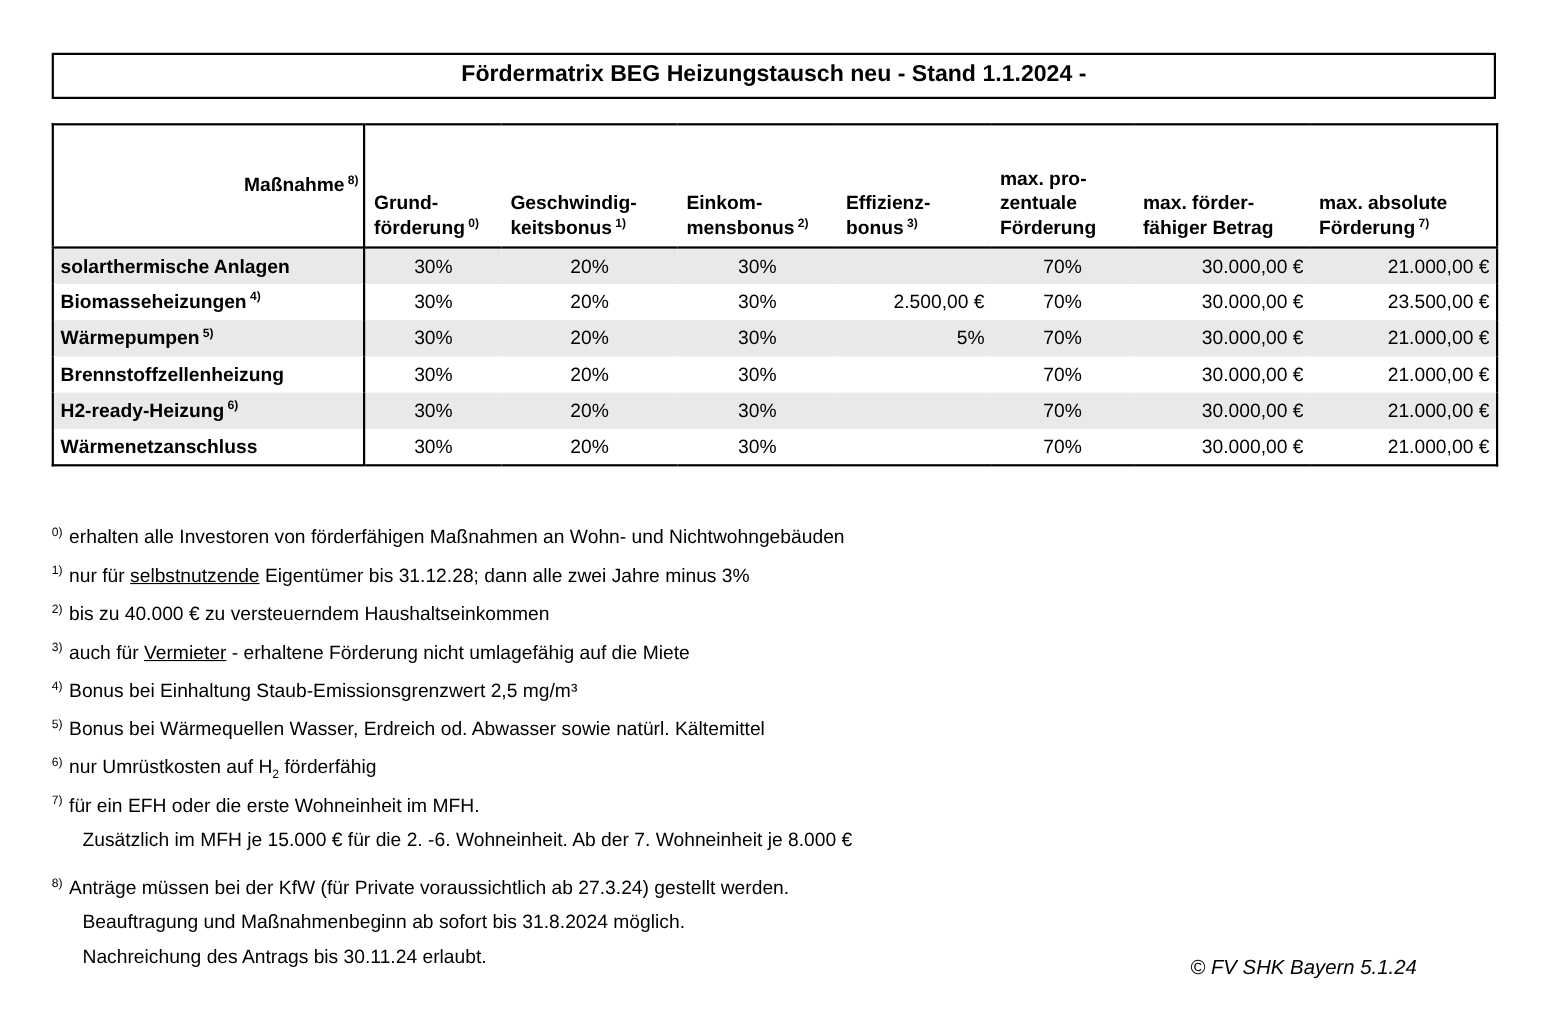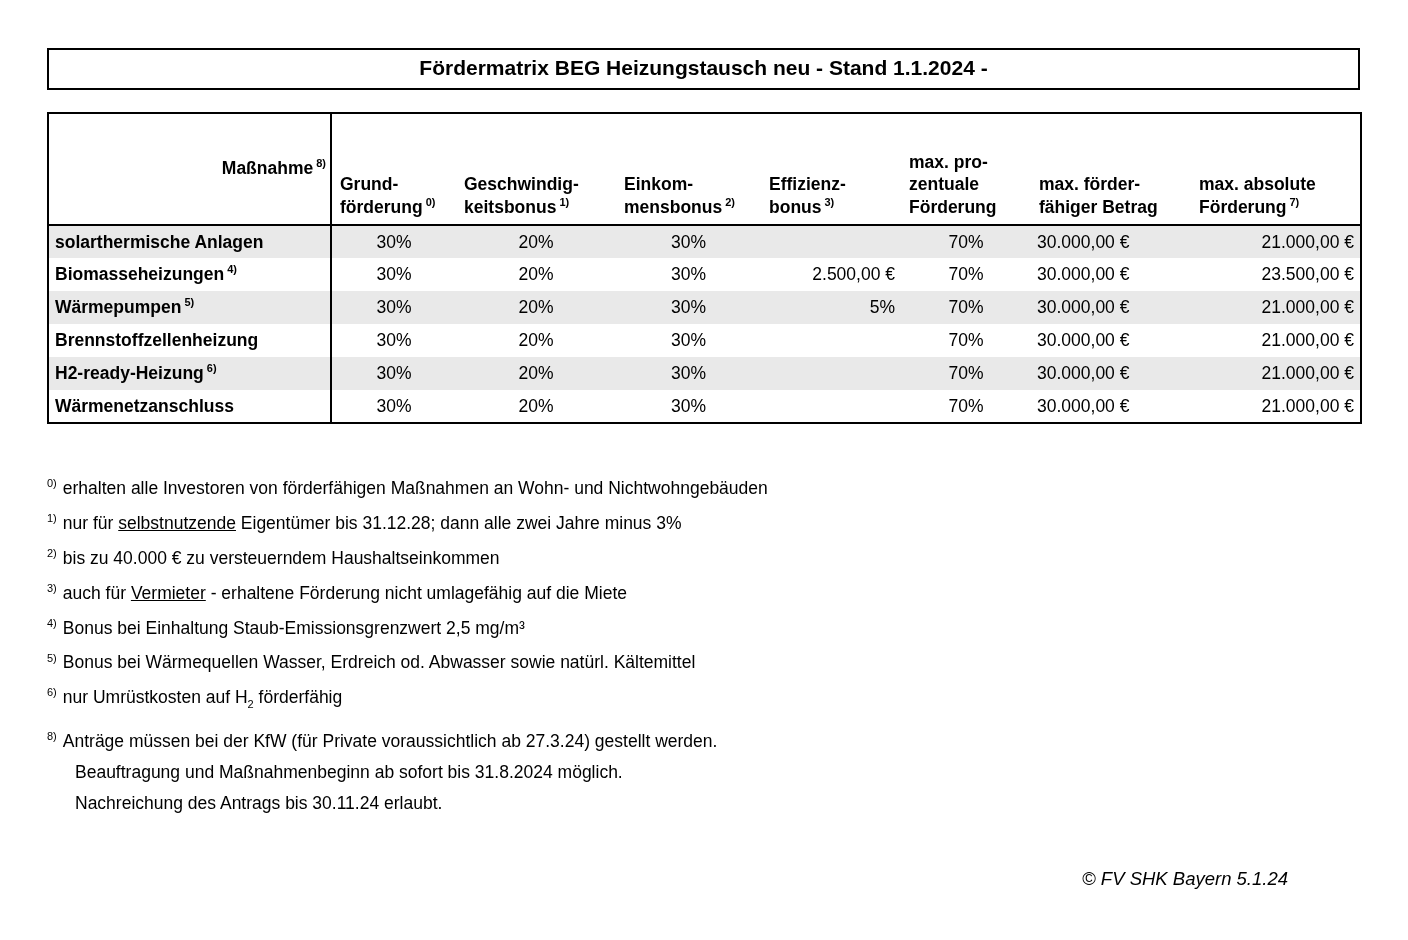--- a/index.html
+++ b/index.html
@@ -43,21 +43,21 @@
   }
   table.matrix tbody td {
     height: 33px;
     padding: 2px 6px;
     vertical-align: middle;
   }
   table.matrix tbody tr:nth-child(odd) { background: #e9e9e9; }
   table.matrix tbody td.col-name { font-weight: bold; text-align: left; }
   td.c  { text-align: center; }
   td.r-eff    { text-align: right; padding-right: 16px; }
-  td.r-betrag { text-align: left; padding-right: 34px; }
+  td.r-betrag { text-align: right; padding-right: 34px; }
   td.r-abs    { text-align: right; padding-right: 8px; }
 
   sup { font-size: 11px; line-height: 0; vertical-align: super; }
   sub { font-size: 11px; line-height: 0; vertical-align: sub; }
   .col-name sup, .hline sup { margin-left: 3px; }
 
   .footnotes { margin-top: 54px; font-size: 17.5px; }
   .footnote { margin-bottom: 13px; line-height: 1.25; }
   .footnote > sup { margin-right: 6px; }
   .fn-cont { margin-left: 28px; margin-top: 9px; }
@@ -208,20 +208,24 @@
     </div>
     <div class="footnote">
       <sup>4)</sup><span>Bonus bei Einhaltung Staub-Emissionsgrenzwert 2,5 mg/m³</span><span class="ul"></span><span></span>
     </div>
     <div class="footnote">
       <sup>5)</sup><span>Bonus bei Wärmequellen Wasser, Erdreich od. Abwasser sowie natürl. Kältemittel</span><span class="ul"></span><span></span>
     </div>
     <div class="footnote">
       <sup>6)</sup><span>nur Umrüstkosten auf H</span><sub>2</sub><span> förderfähig</span>
     </div>
+    <div class="footnote">
+      <sup>7)</sup><span>für ein EFH oder die erste Wohneinheit im MFH.</span>
+      <div class="fn-cont">Zusätzlich im MFH je 15.000 € für die 2. -6. Wohneinheit. Ab der 7. Wohneinheit je 8.000 €</div>
+    </div>
     <div class="footnote fn-gap">
       <sup>8)</sup><span>Anträge müssen bei der KfW (für Private voraussichtlich ab 27.3.24) gestellt werden.</span>
       <div class="fn-cont">Beauftragung und Maßnahmenbeginn ab sofort bis 31.8.2024 möglich.</div>
       <div class="fn-cont">Nachreichung des Antrags bis 30.11.24 erlaubt.</div>
     </div>
   </div>
 
   <div class="copyright">© FV SHK Bayern 5.1.24</div>
 
 </div>

